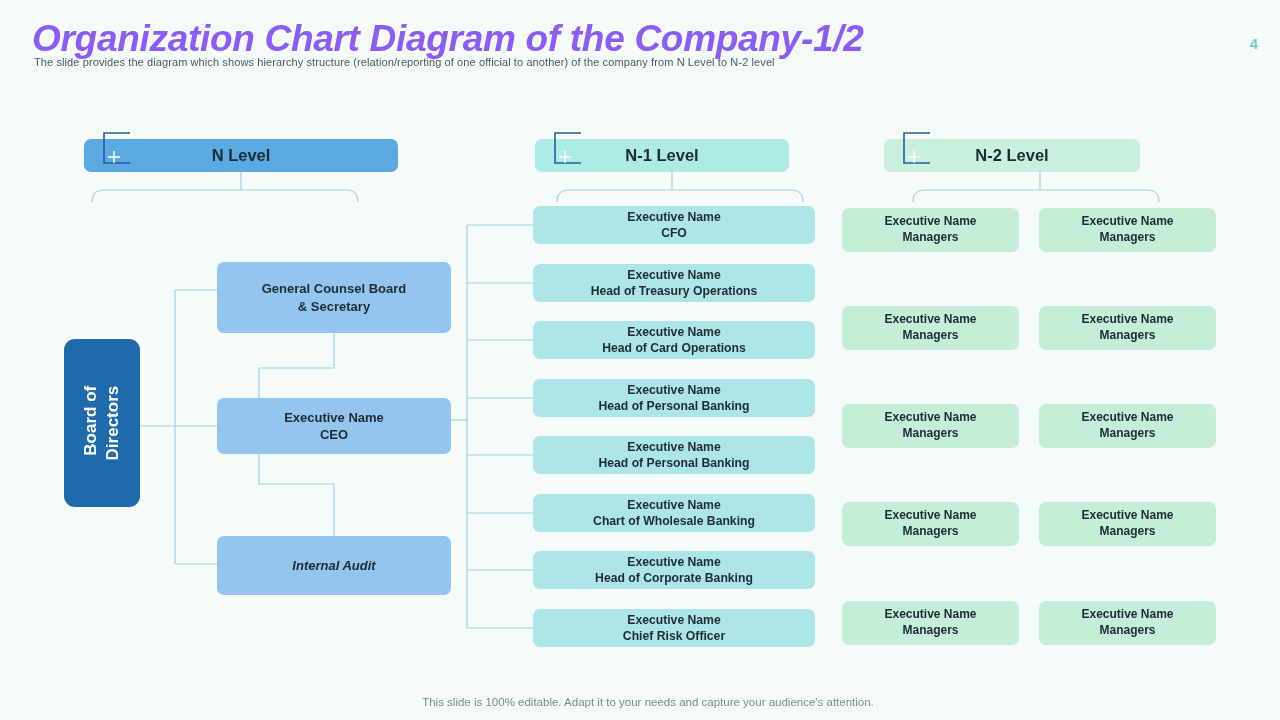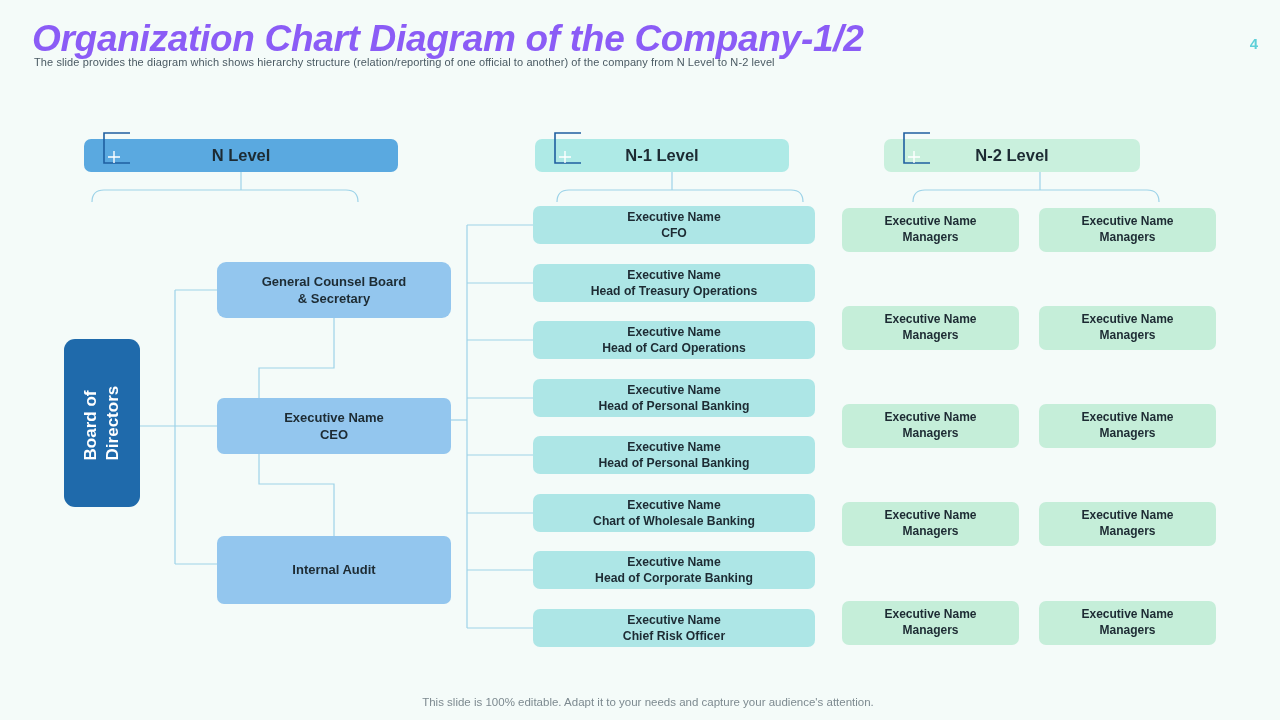--- a/index.html
+++ b/index.html
@@ -67,21 +67,21 @@
   }
 
   
   .node {
     position: absolute;
     box-sizing: border-box;
     display: flex;
     flex-direction: column;
     align-items: center;
     justify-content: center;
-    text-align: left;
+    text-align: right;
     border-radius: 7px;
     color: #1d2b33;
     line-height: 1.33;
   }
   .node .l1, .node .l2 { display: block; }
 
   
   .level-header {
     height: 33px;
     border-radius: 7px;
@@ -122,23 +122,23 @@
   }
 
   
   .n-node {
     background: #93c6ee;
     width: 234px;
     left: 217px;
     font-size: 13px;
     font-weight: bold;
   }
-  #n-node-0 { top: 262px; height: 56px; border-radius: 9px; }
+  #n-node-0 { top: 262px; height: 71px; }
   #n-node-1 { top: 398px; height: 56px; }
-  #n-node-2 { top: 536px; height: 68px; }
+  #n-node-2 { top: 536px; height: 59px; font-style: italic; }
 
   
   .n1-node {
     background: #ade6e6;
     width: 282px;
     left: 533px;
     height: 38px;
     font-size: 12.2px;
     font-weight: bold;
   }

